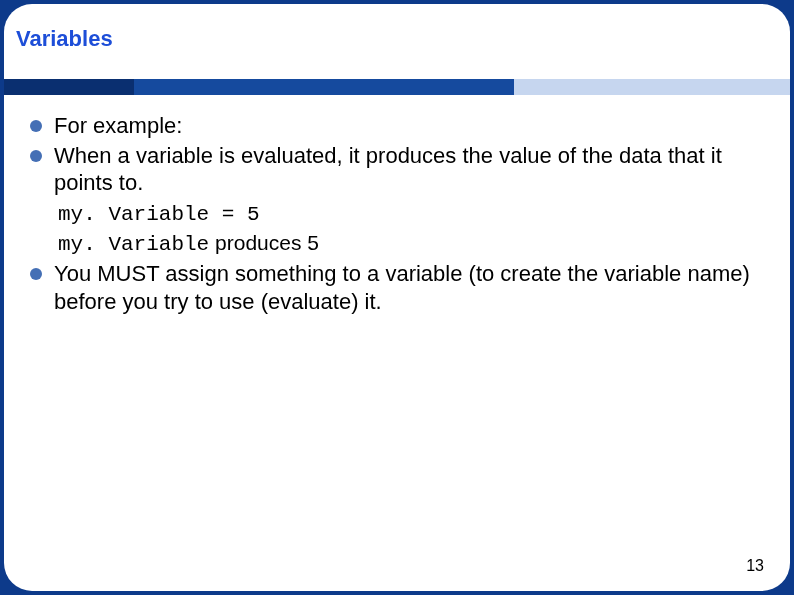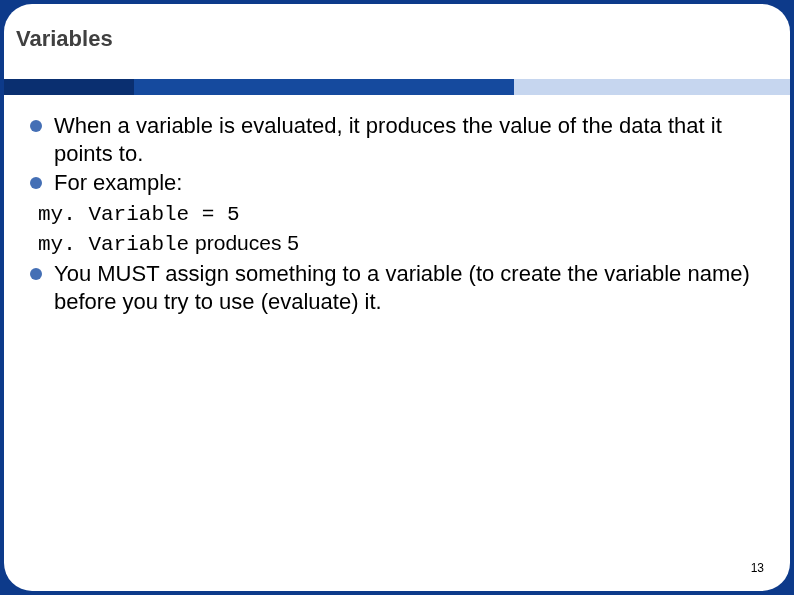--- a/index.html
+++ b/index.html
@@ -19,21 +19,21 @@
     bottom: 4px;
     background: #fff;
     border-radius: 28px;
   }
   .title {
     position: absolute;
     top: 22px;
     left: 12px;
     font-size: 22px;
     font-weight: bold;
-    color: #404040;
+    color: #1d4ed8;
   }
   .divider {
     position: absolute;
     top: 75px;
     left: 0;
     right: 0;
     height: 16px;
     display: flex;
   }
   .divider .dark { width: 130px; height: 100%; background: #0a2f70; }
@@ -57,55 +57,55 @@
     width: 12px;
     height: 12px;
     border-radius: 50%;
     background: #446fb5;
     flex-shrink: 0;
     margin-top: 8px;
     margin-right: 12px;
   }
   .bullet .txt { flex: 1; }
   .sub {
-    margin-left: 8px;
+    margin-left: 28px;
     font-size: 21px;
     line-height: 1.35;
   }
   .mono { font-family: "Courier New", Courier, monospace; }
   .pagenum {
     position: absolute;
     right: 26px;
     bottom: 16px;
-    font-size: 12px;
+    font-size: 16px;
     color: #000;
   }
 </style>
 </head>
 <body>
 
 <div class="slide">
   <div class="title">Variables</div>
 
   <div class="divider">
     <div class="dark"></div>
     <div class="mid"></div>
     <div class="light"></div>
   </div>
 
   <div class="content">
 
     <div class="bullet">
       <div class="dot"></div>
-      <div class="txt">When a variable is evaluated, it produces the value of the data that it points to.</div>
+      <div class="txt">For example:</div>
     </div>
 
     <div class="bullet">
       <div class="dot"></div>
-      <div class="txt">For example:</div>
+      <div class="txt">When a variable is evaluated, it produces the value of the data that it points to.</div>
     </div>
 
     <div class="sub">
       <div><span class="mono">my. Variable = 5</span></div>
       <div><span class="mono">my. Variable</span><span> produces 5</span></div>
     </div>
 
     <div class="bullet" style="margin-top:1px">
       <div class="dot"></div>
       <div class="txt">You MUST assign something to a variable (to create the variable name) before you try to use (evaluate) it.</div>

